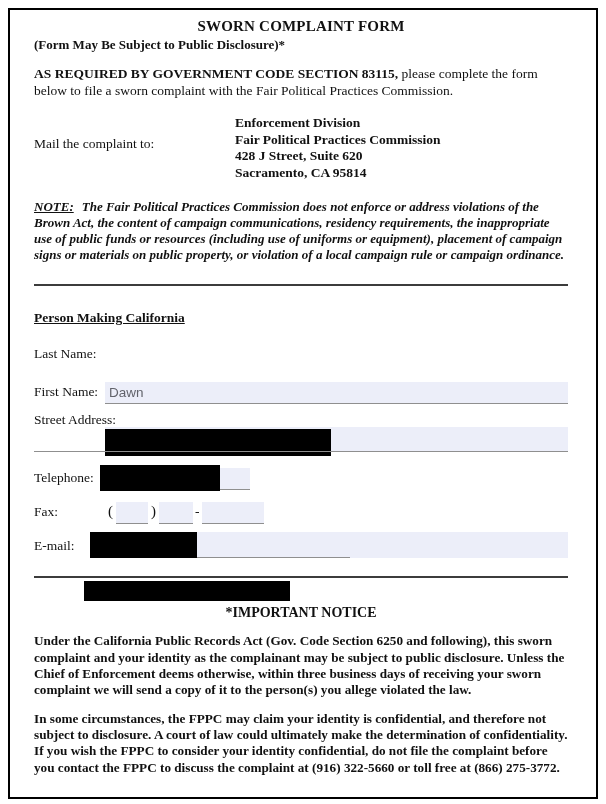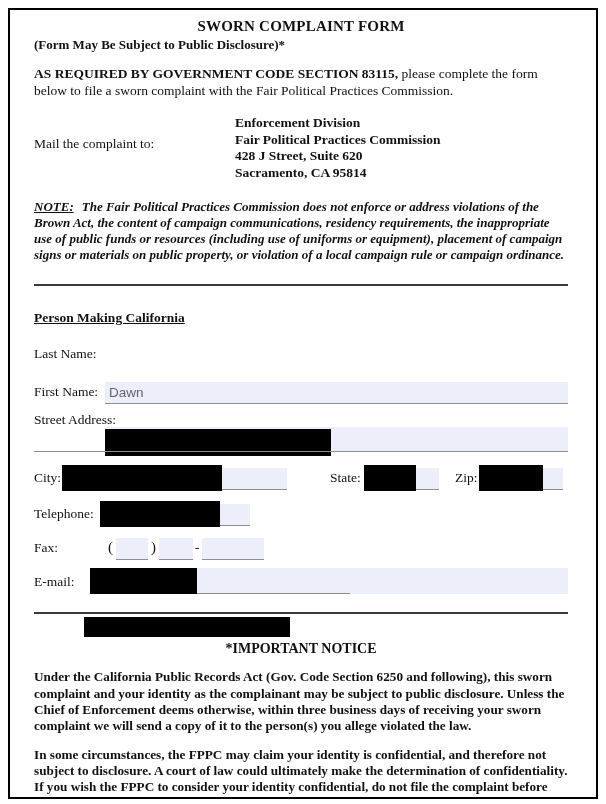--- a/index.html
+++ b/index.html
@@ -107,34 +107,20 @@
     </div>
 
     <div class="street-row">
       <span class="street-label">Street Address:</span>
       <div class="street-field">
         <div class="street-redaction"></div>
       </div>
       <div class="street-underline"></div>
     </div>
 
-    <div class="frow row-city">
-      <span class="flabel label-w28">City:</span>
-      <div class="ffield w-city">
-        <div class="redact-inline" style="width:160px;"></div>
-      </div>
-      <span class="flabel label-w34">State:</span>
-      <div class="ffield w-state">
-        <div class="redact-inline" style="width:52px;"></div>
-      </div>
-      <span class="flabel label-w24">Zip:</span>
-      <div class="ffield w-zip">
-        <div class="redact-inline" style="width:64px;"></div>
-      </div>
-    </div>
 
     <div class="frow row-tel">
       <span class="flabel label-w66">Telephone:</span>
       <div class="ffield w-tel">
         <div class="redact-inline" style="width:120px;"></div>
       </div>
     </div>
 
     <div class="frow row-fax">
       <span class="flabel label-w71">Fax:</span>

